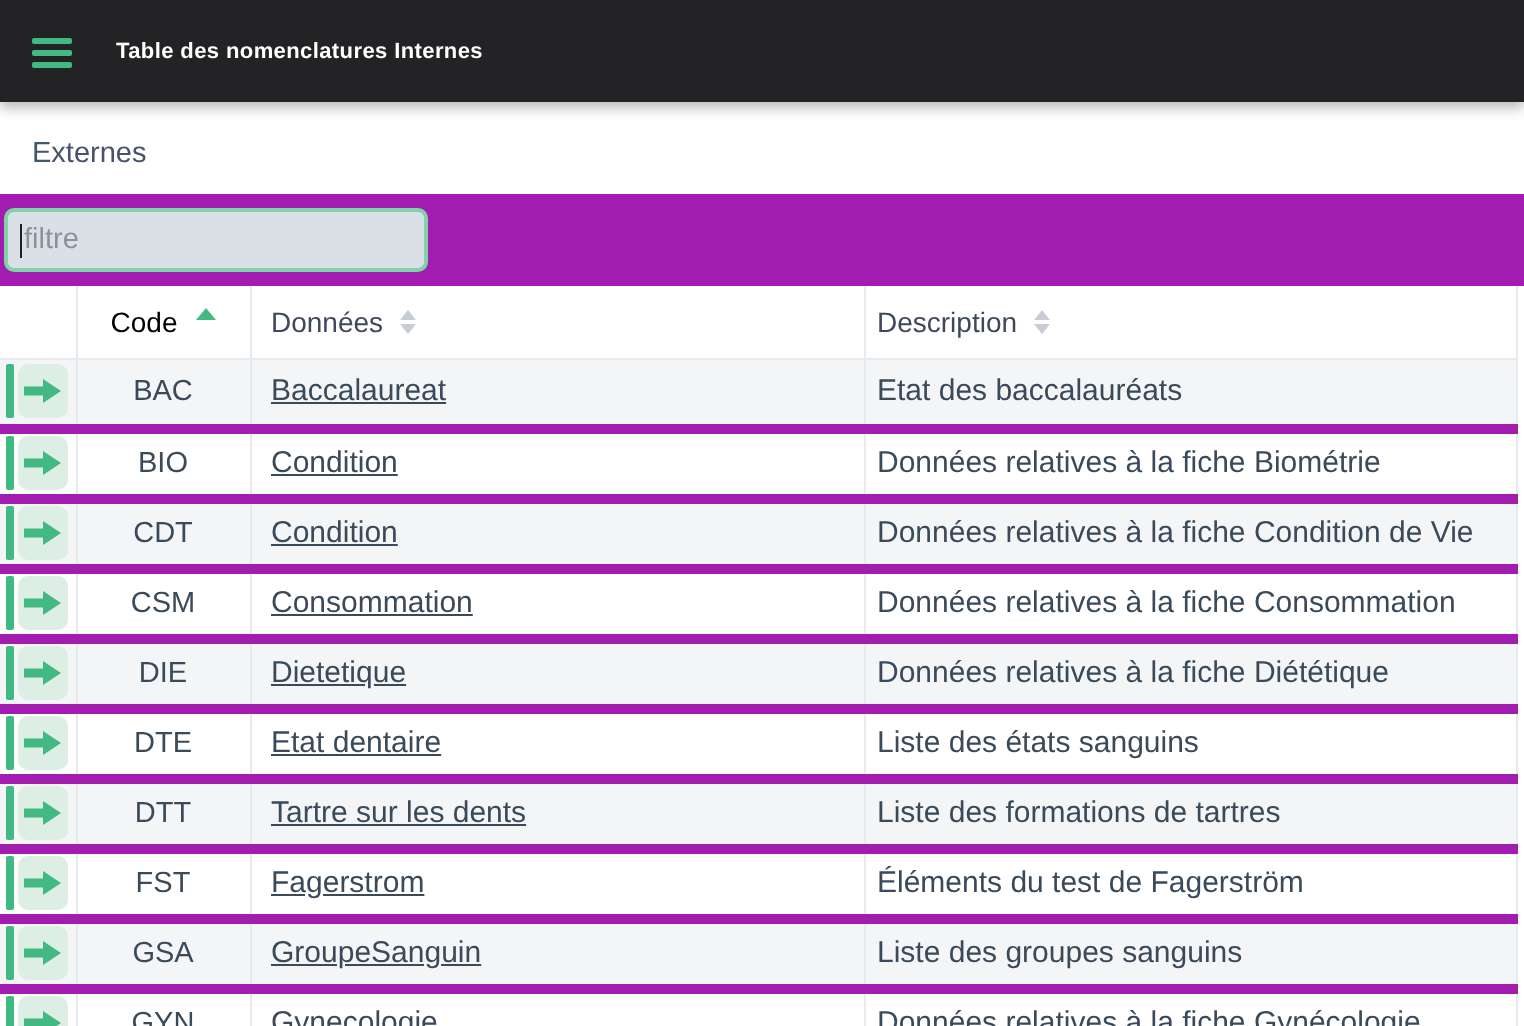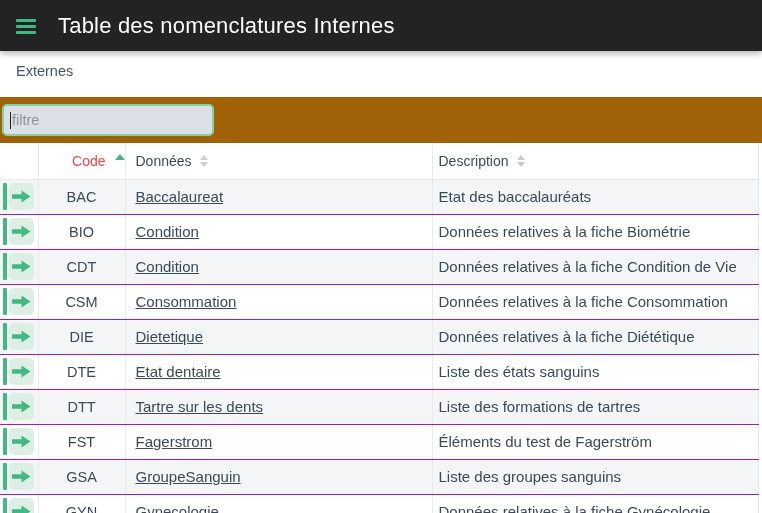--- a/index.html
+++ b/index.html
@@ -20,32 +20,32 @@
     position: relative;
     z-index: 3;
     box-shadow: 0 3px 6px rgba(0,0,0,.28);
   }
   .hamburger { width: 20px; cursor: pointer; margin-top: 1px; }
   .hamburger .bar {
     height: 3px; background: #42b983; border-radius: 1px; margin: 3px 0;
   }
   .app-title {
     color: #ffffff;
-    font-size: 22px;
-    font-weight: normal;
+    font-size: 11px;
+    font-weight: bold;
     margin-left: 22px;
     letter-spacing: .2px;
   }
 
   
   .tabbar {
     height: 46px;
     background: #ffffff;
     display: flex;
-    align-items: center;
+    align-items: flex-end;
     padding-left: 14px;
     position: relative;
     z-index: 2;
   }
   .tab {
     position: relative;
     font-size: 14.5px;
     color: #44546a;
     margin-right: 19px;
     padding: 6px 2px 12px 2px;
@@ -59,21 +59,21 @@
     bottom: 1px;
     width: 30px;
     height: 3px;
     border-radius: 2px;
     background: #42b983;
   }
 
   
   .filterband {
     height: 46px;
-    background: #a16207;
+    background: #a21caf;
     padding: 7px 0 0 2px;
   }
   .filter-input-wrap { position: relative; width: 212px; }
   .filter-input {
     width: 212px;
     height: 32px;
     border: 2px solid #80d3a8;
     border-radius: 5px;
     background: #dbe0e6;
     outline: none;
@@ -107,30 +107,30 @@
     height: 36px;
     background: #ffffff;
     font-weight: normal;
     font-size: 14px;
     color: #3e4a5b;
     text-align: left;
     vertical-align: middle;
     border-bottom: 1px solid #e8ebee;
     white-space: nowrap;
   }
-  th.th-code { text-align: right; color: #ef4444; cursor: pointer; }
+  th.th-code { text-align: center; color: #000000; cursor: pointer; }
   th.th-lib  { padding-left: 10px; cursor: pointer; }
   th.th-desc { padding-left: 6px; cursor: pointer; }
 
   tbody td {
     height: 35px;
     font-size: 15px;
     color: #3b4a59;
     vertical-align: middle;
-    border-bottom: 1px solid #a21caf;
+    border-bottom: 5px solid #a21caf;
     white-space: nowrap;
     overflow: hidden;
   }
   tbody tr:nth-child(odd) { background: #f3f5f7; }
   td.td-code { text-align: center; font-size: 14.5px; }
   td.td-lib  { padding-left: 10px; text-decoration: underline; }
   td.td-desc { padding-left: 6px; }
 
   
   .sort-asc {

